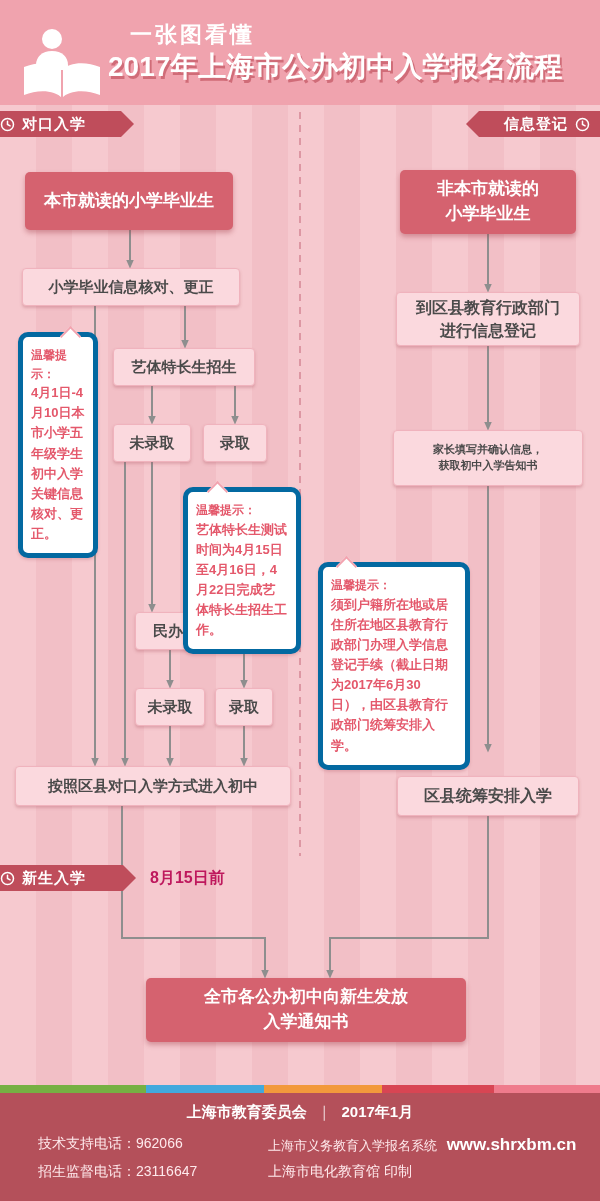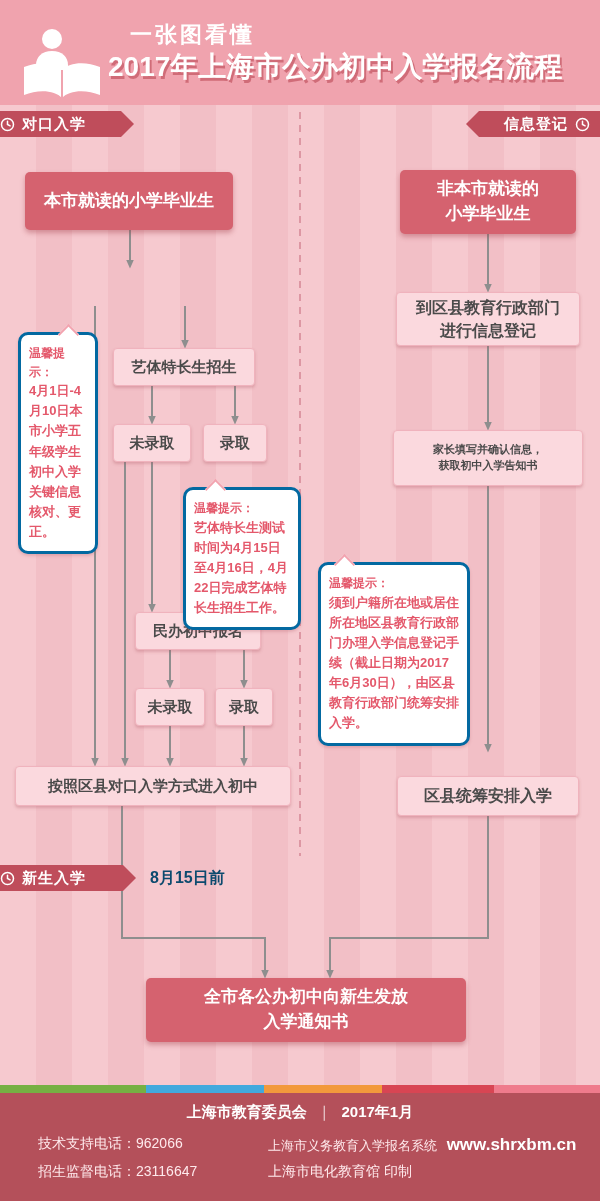--- a/index.html
+++ b/index.html
@@ -22,34 +22,34 @@
   .divider-dashed { position:absolute; left:299px; top:112px; width:2px; height:744px;
                     background:repeating-linear-gradient(180deg,#dd97a3 0 7px,transparent 7px 13px); z-index:1; }
 
   
   .ribbon { position:absolute; height:26px; background:#bf4d5b; color:#fff; font-size:15px; font-weight:bold;
             display:flex; align-items:center; gap:7px; z-index:2; letter-spacing:1px;
             filter:drop-shadow(0 2px 1px rgba(160,60,70,.35)); }
   .ribbon-left  { clip-path:polygon(0 0, calc(100% - 13px) 0, 100% 50%, calc(100% - 13px) 100%, 0 100%); padding-left:0; }
   .ribbon-right { clip-path:polygon(0 50%, 13px 0, 100% 0, 100% 100%, 13px 100%); padding-right:10px; justify-content:flex-end; }
 
-  .deadline { position:absolute; left:150px; top:868px; font-size:16px; font-weight:bold; color:#0c4a6e; z-index:2; }
+  .deadline { position:absolute; left:150px; top:868px; font-size:16px; font-weight:bold; color:#be185d; z-index:2; }
 
   
   .connectors { position:absolute; left:0; top:0; z-index:1; pointer-events:none; }
 
   
   .box { position:absolute; display:flex; align-items:center; justify-content:center; text-align:center;
          border-radius:5px; white-space:pre-line; z-index:2; line-height:1.45; }
   .box-dark  { background:#d5626f; color:#fff; font-weight:bold; box-shadow:0 3px 5px rgba(160,60,72,.4); }
   .box-light { background:#fbd9de; color:#4a4a4a; font-weight:bold; border:1px solid #f0b3bd;
                box-shadow:0 2px 3px rgba(170,80,92,.3); border-radius:4px; }
 
   
-  .bubble { position:absolute; background:#fff; border:3px solid #0369a1; border-radius:10px;
+  .bubble { position:absolute; background:#fff; border:5px solid #0369a1; border-radius:10px;
             padding:9px 8px; color:#e4586b; font-size:13px; line-height:1.55; font-weight:bold;
             box-shadow:0 2px 3px rgba(170,80,92,.25); z-index:3; }
   .bubble::before { content:""; position:absolute; top:-8px; width:13px; height:13px; background:#fff;
                     border-left:2px solid #f2a3af; border-top:2px solid #f2a3af; transform:rotate(45deg); }
   .bubble .tip-title { display:block; font-size:12px; }
   #bubble1 { left:18px;  top:332px; width:80px; }
   #bubble1::before { left:40px; }
   #bubble2 { left:183px; top:487px; width:118px; }
   #bubble2::before { left:22px; }
   #bubble3 { left:318px; top:562px; width:152px; }
@@ -129,20 +129,21 @@
 
   <div class="ribbon ribbon-right" style="left:466px; top:111px; width:134px;">
     <span>信息登记</span>
     <svg width="15" height="15" viewBox="0 0 16 16">
       <circle cx="8" cy="8" r="6.4" fill="none" stroke="#fff" stroke-width="1.6"></circle>
       <path d="M8 4.6 V8 L10.8 9.4" stroke="#fff" stroke-width="1.6" fill="none" stroke-linecap="round"></path>
     </svg>
   </div>
 
   <div class="box box-dark" style="left:25px;  top:172px; width:208px; height:58px; font-size:17px;">本市就读的小学毕业生</div>
+  <div class="box box-light" style="left:22px;  top:268px; width:218px; height:38px; font-size:15px;">小学毕业信息核对、更正</div>
   <div class="box box-light" style="left:113px; top:348px; width:142px; height:38px; font-size:15px;">艺体特长生招生</div>
   <div class="box box-light" style="left:113px; top:424px; width:78px; height:38px; font-size:15px;">未录取</div>
   <div class="box box-light" style="left:203px; top:424px; width:64px; height:38px; font-size:15px;">录取</div>
   <div class="box box-light" style="left:135px; top:612px; width:126px; height:38px; font-size:15px;">民办初中报名</div>
   <div class="box box-light" style="left:135px; top:688px; width:70px; height:38px; font-size:15px;">未录取</div>
   <div class="box box-light" style="left:215px; top:688px; width:58px; height:38px; font-size:15px;">录取</div>
   <div class="box box-light" style="left:15px;  top:766px; width:276px; height:40px; font-size:15px;">按照区县对口入学方式进入初中</div>
 
   <div class="bubble" id="bubble1">
     <span class="tip-title">温馨提示：</span>

